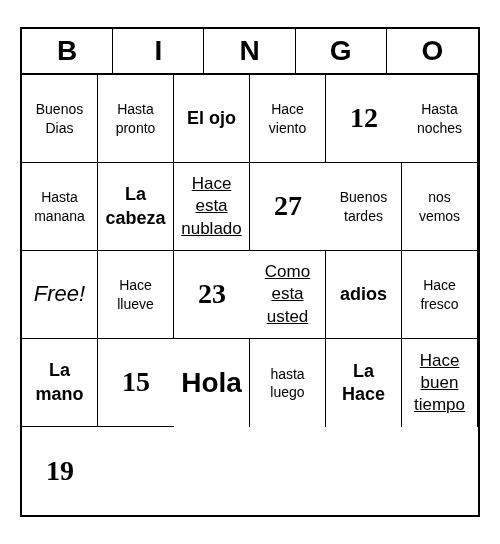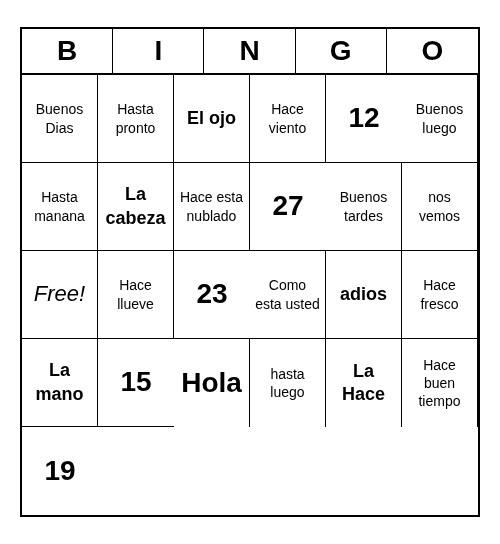--- a/index.html
+++ b/index.html
@@ -55,38 +55,40 @@
       align-items: center;
       justify-content: center;
       text-align: center;
       padding: 4px;
       font-size: 14px;
       line-height: 1.3;
     }
 
     .bingo-cell:nth-child(5n) {
       border-right: none;
+      font-family: Liberation Serif, serif;
     }
 
     .bingo-cell:nth-child(n+21) {
       border-bottom: none;
     }
 
     .bingo-cell.large-text {
       font-size: 28px;
       font-weight: bold;
     }
 
     .bingo-cell.medium-text {
       font-size: 18px;
       font-weight: bold;
     }
 
     .bingo-cell.small-text {
-      font-size: 14px;
+      font-size: 17px;
+      text-decoration: underline;
     }
 
     .bingo-cell.free {
       font-size: 22px;
       font-style: italic;
     }
   </style>
 </head>
 <body>
 
@@ -97,21 +99,21 @@
       <div class="bingo-header-cell">N</div>
       <div class="bingo-header-cell">G</div>
       <div class="bingo-header-cell">O</div>
     </div>
   <div class="bingo-grid">
   <div class="bingo-cell">Buenos Dias</div>
       <div class="bingo-cell">Hasta pronto</div>
       <div class="bingo-cell medium-text">El ojo</div>
       <div class="bingo-cell">Hace viento</div>
       <div class="bingo-cell large-text">12</div>
-      <div class="bingo-cell">Buenos luego</div>
+      <div class="bingo-cell">Hasta noches</div>
       <div class="bingo-cell">Hasta manana</div>
       <div class="bingo-cell medium-text">La cabeza</div>
       <div class="bingo-cell small-text">Hace esta nublado</div>
       <div class="bingo-cell large-text">27</div>
       <div class="bingo-cell">Buenos tardes</div>
       <div class="bingo-cell">nos vemos</div>
       <div class="bingo-cell free">Free!</div>
       <div class="bingo-cell">Hace llueve</div>
       <div class="bingo-cell large-text">23</div>
       <div class="bingo-cell small-text">Como esta usted</div>

